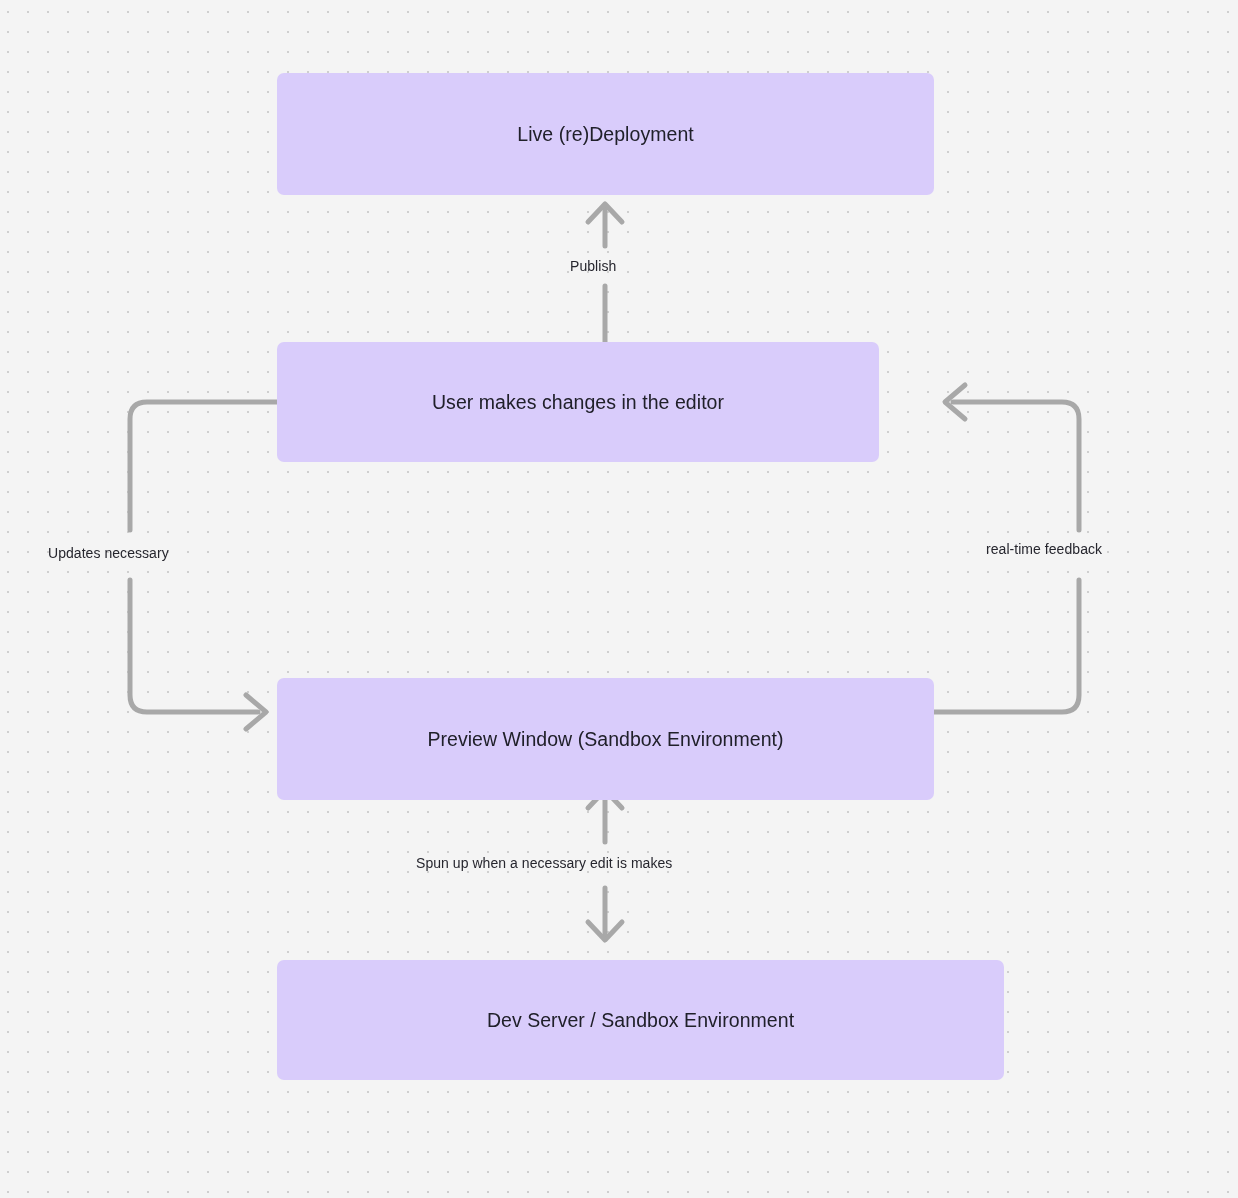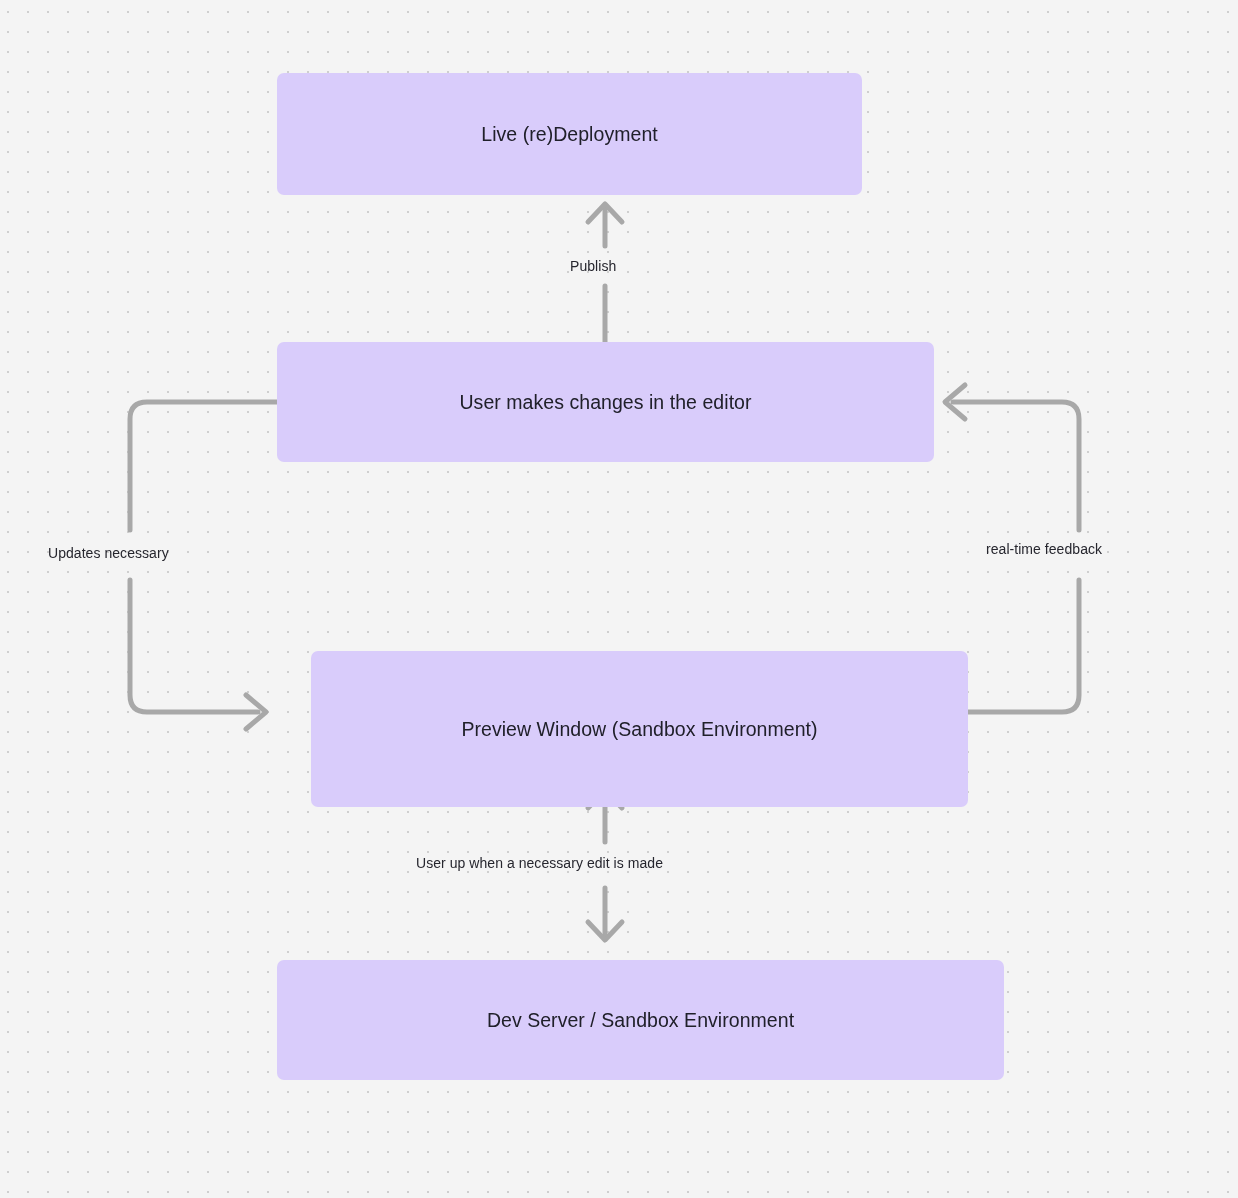--- a/index.html
+++ b/index.html
@@ -38,23 +38,23 @@
   }
   .node-label {
     font-size: 19.5px;
     line-height: 1.25;
     color: #20202a;
     letter-spacing: 0.05px;
     text-align: center;
     white-space: nowrap;
   }
 
-  #node-live-deployment  { left: 277px; top: 73px;  width: 585px; height: 122px; }
-  #node-user-changes     { left: 277px; top: 342px; width: 657px; height: 120px; }
-  #node-preview-window   { left: 277px; top: 651px; width: 657px; height: 156px; margin-left: 34px; }
+  #node-live-deployment  { left: 277px; top: 73px;  width: 657px; height: 122px; }
+  #node-user-changes     { left: 277px; top: 342px; width: 602px; height: 120px; }
+  #node-preview-window   { left: 277px; top: 678px; width: 657px; height: 122px; }
   #node-dev-server       { left: 277px; top: 960px; width: 727px; height: 120px; }
 
   
   #edges {
     position: absolute;
     left: 0;
     top: 0;
     width: 1238px;
     height: 1198px;
     z-index: 1;
@@ -139,15 +139,15 @@
   <div class="node" id="node-dev-server">
     <span class="node-label">Dev Server / Sandbox Environment</span>
   </div>
 
   <div class="edge-label" id="label-publish">Publish</div>
 
   <div class="edge-label" id="label-updates">Updates necessary</div>
 
   <div class="edge-label" id="label-realtime">real-time feedback</div>
 
-  <div class="edge-label" id="label-spun-up">User up when a necessary edit is made</div>
+  <div class="edge-label" id="label-spun-up">Spun up when a necessary edit is makes</div>
 
 </div>
 
 </body></html>

